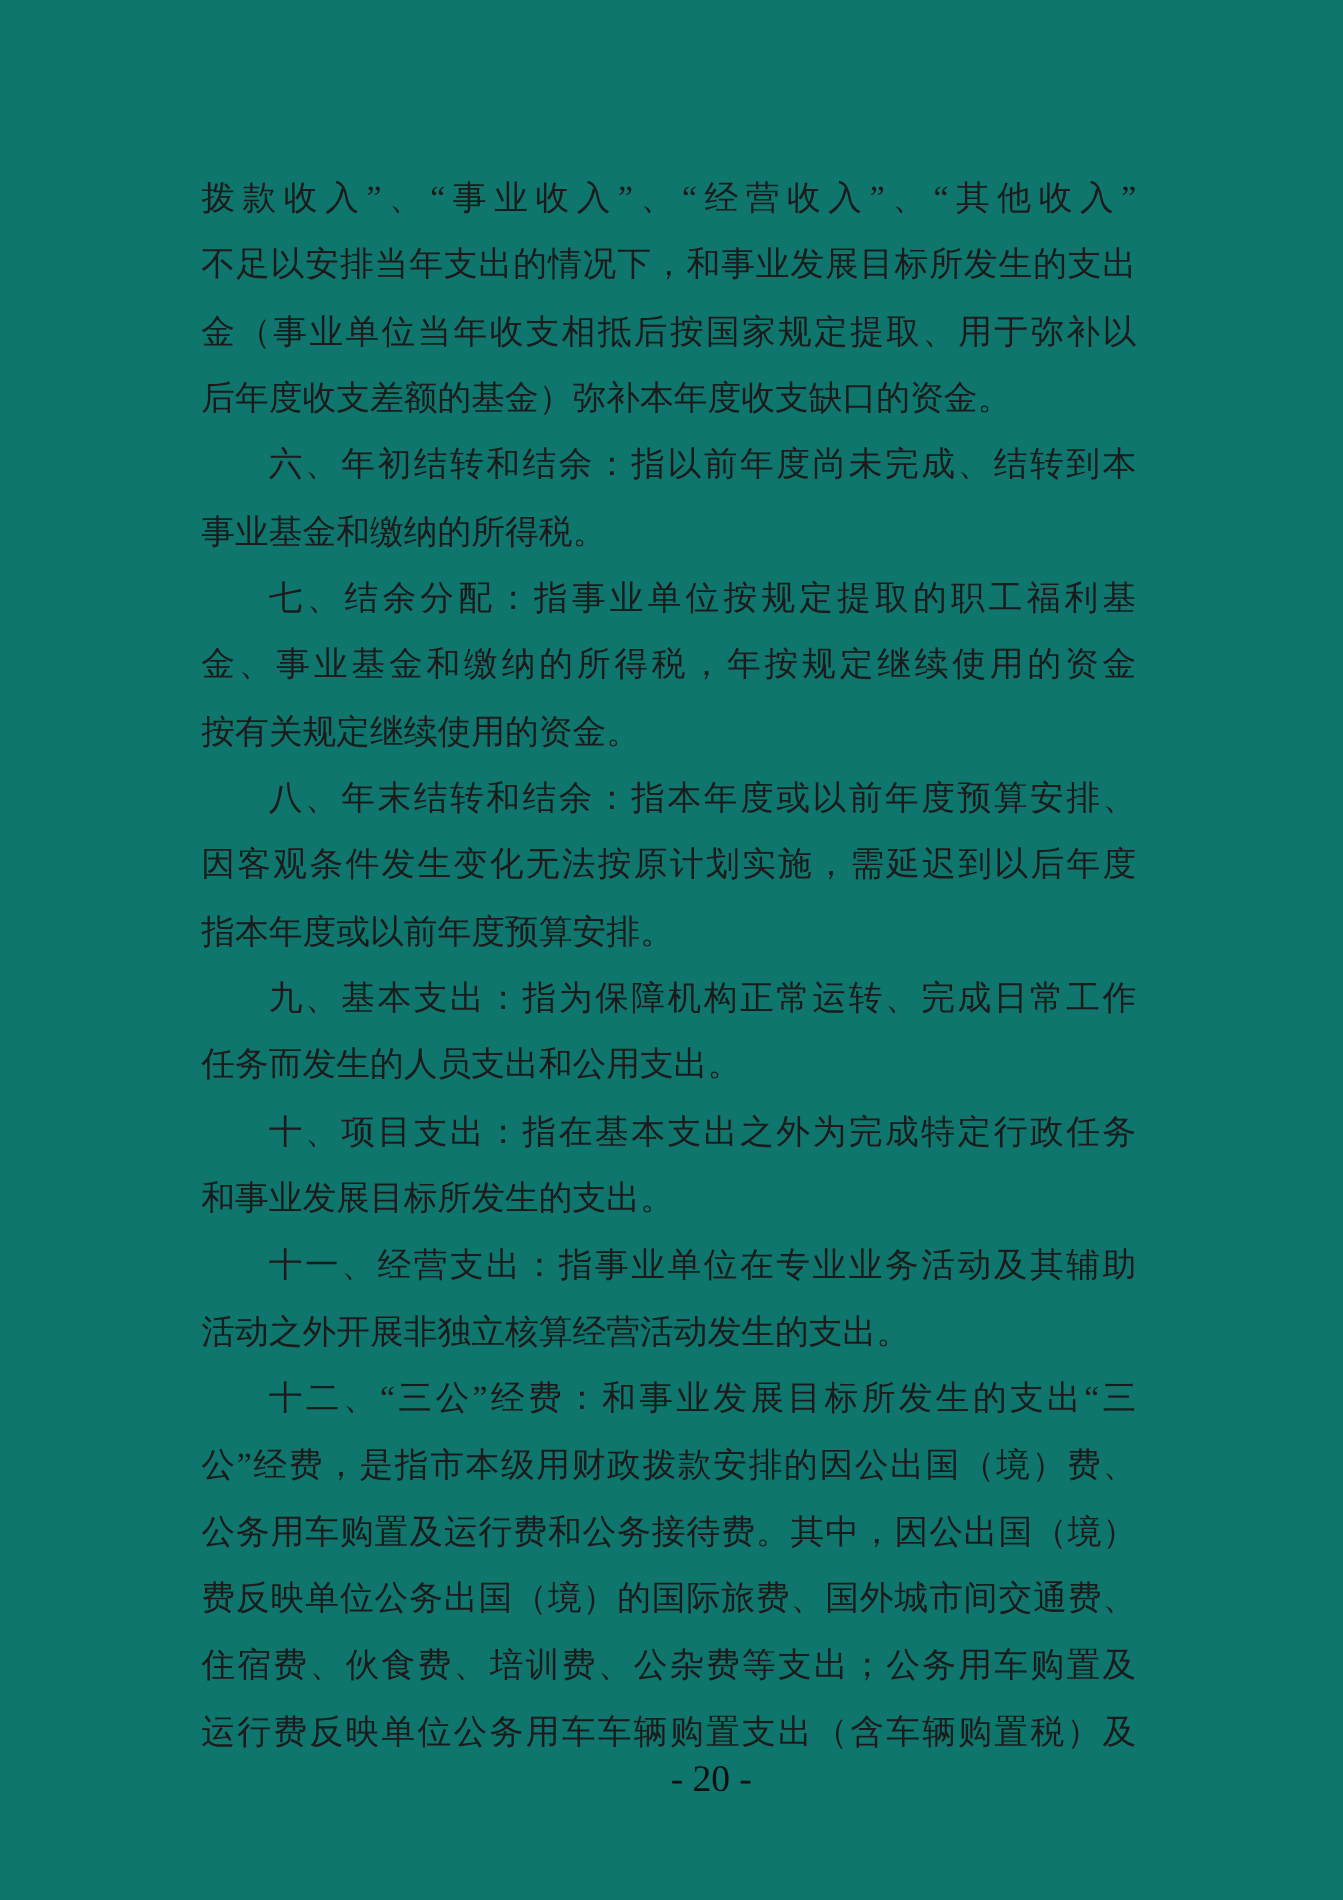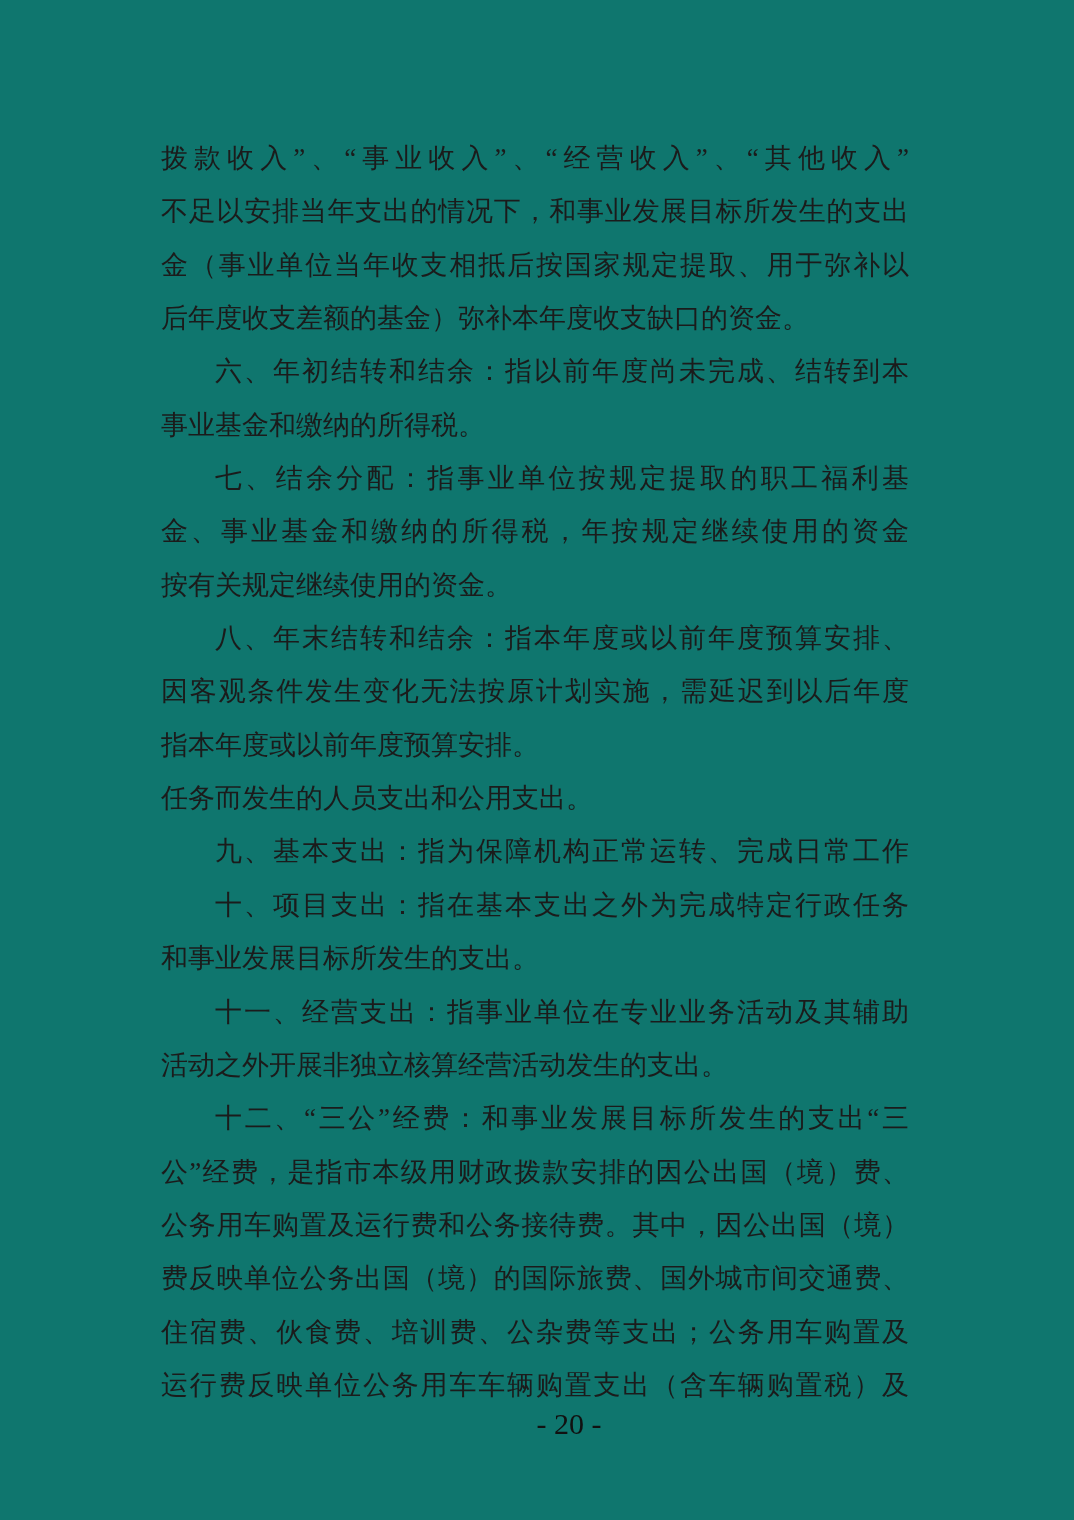--- a/index.html
+++ b/index.html
@@ -74,22 +74,22 @@
         <div class="line indent fill">七、结余分配：指事业单位按规定提取的职工福利基</div>
         <div class="line fill">金、事业基金和缴纳的所得税，年按规定继续使用的资金</div>
         <div class="line">按有关规定继续使用的资金。</div>
       </div>
       <div class="paragraph">
         <div class="line indent fill">八、年末结转和结余：指本年度或以前年度预算安排、</div>
         <div class="line fill">因客观条件发生变化无法按原计划实施，需延迟到以后年度</div>
         <div class="line">指本年度或以前年度预算安排。</div>
       </div>
       <div class="paragraph">
+        <div class="line indent fill">九、基本支出：指为保障机构正常运转、完成日常工作</div>
         <div class="line">任务而发生的人员支出和公用支出。</div>
-        <div class="line indent fill">九、基本支出：指为保障机构正常运转、完成日常工作</div>
       </div>
       <div class="paragraph">
         <div class="line indent fill">十、项目支出：指在基本支出之外为完成特定行政任务</div>
         <div class="line">和事业发展目标所发生的支出。</div>
       </div>
       <div class="paragraph">
         <div class="line indent fill">十一、经营支出：指事业单位在专业业务活动及其辅助</div>
         <div class="line">活动之外开展非独立核算经营活动发生的支出。</div>
       </div>
       <div class="paragraph">

